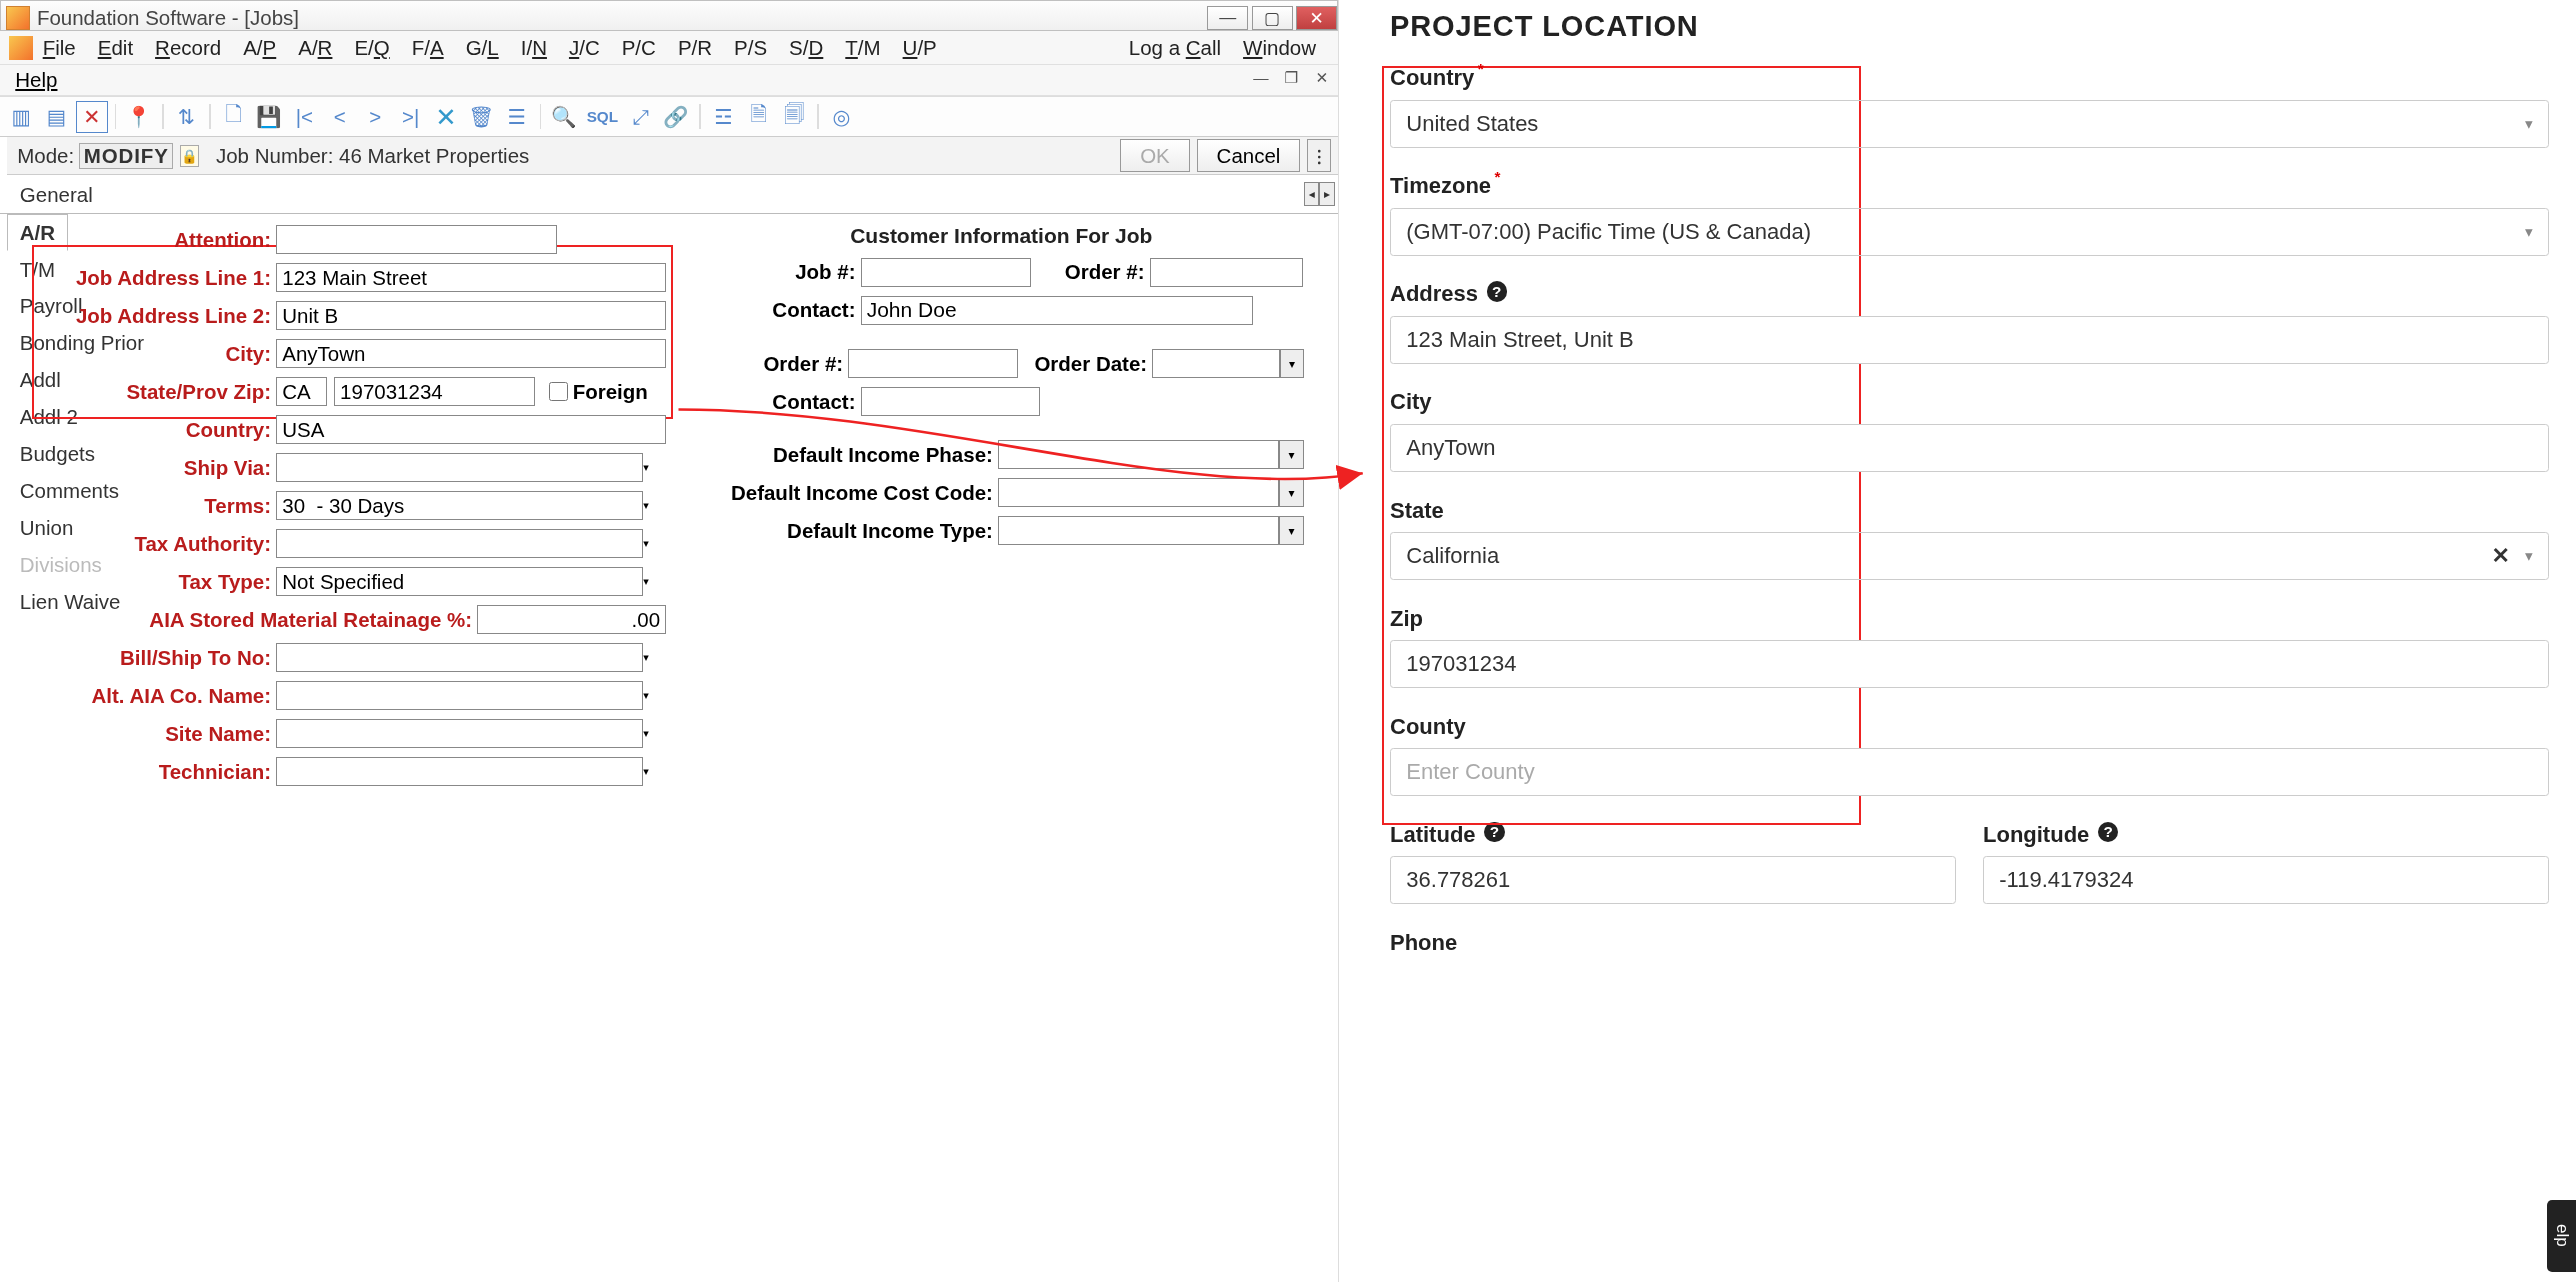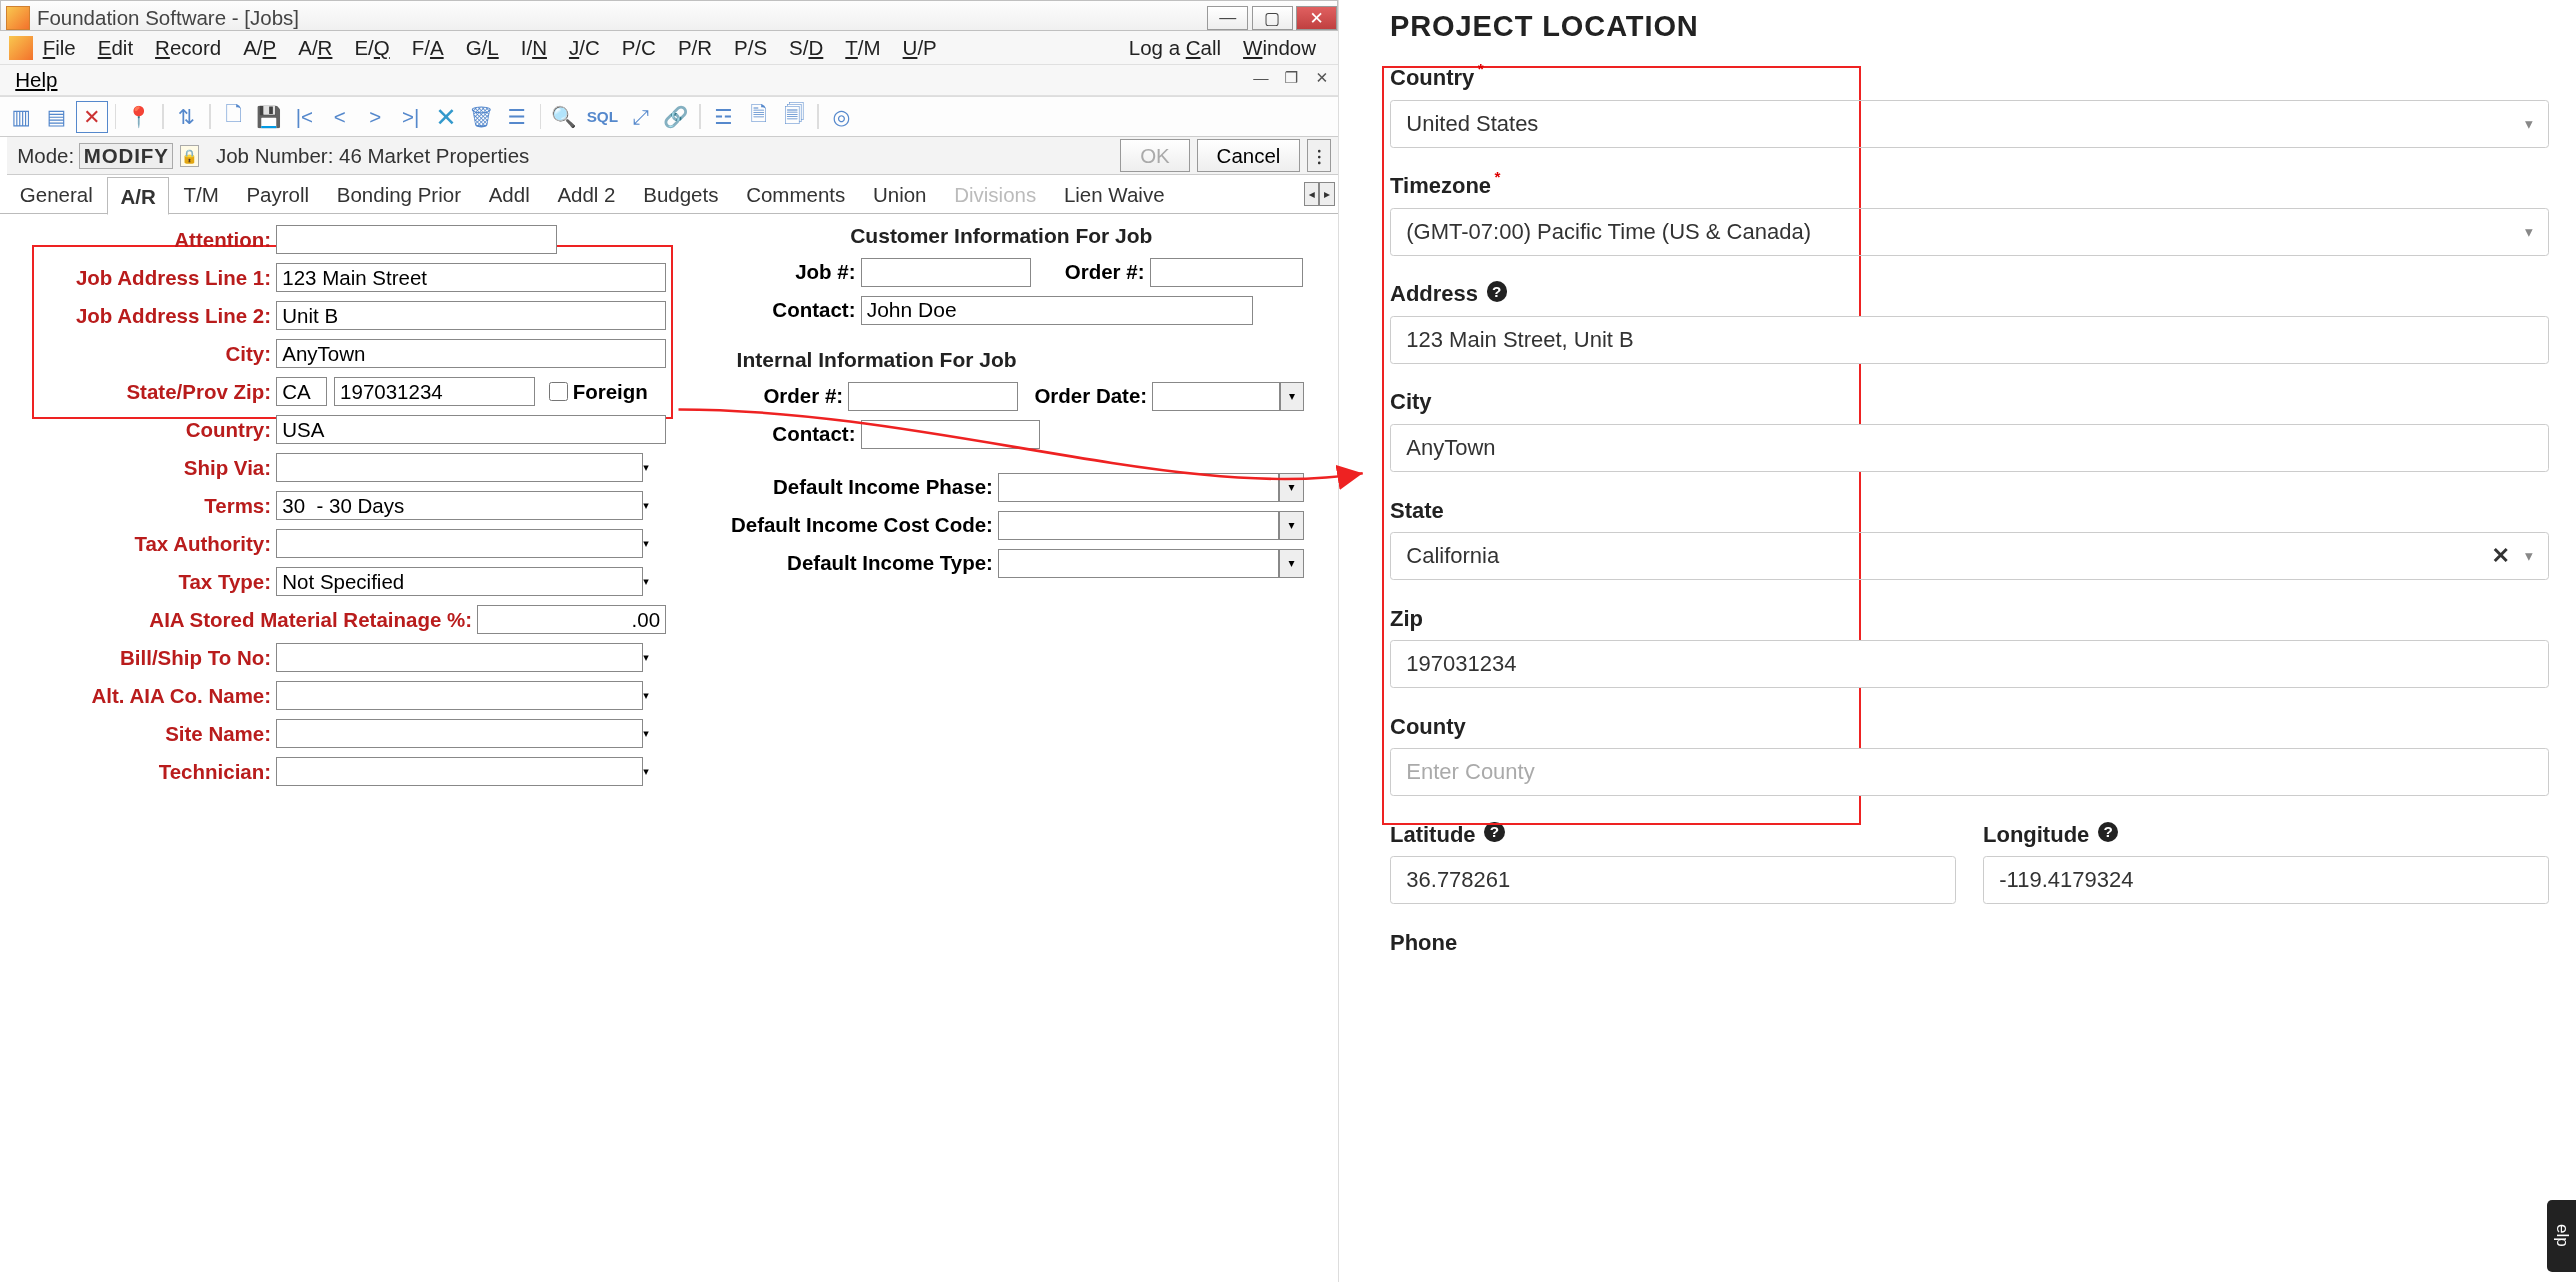--- a/index.html
+++ b/index.html
@@ -35,21 +35,21 @@
   .mode-row { height: 38px; background: #f3f3f3; border-bottom: 0.9px solid #ccc; display: flex; align-items: center; padding-left: 10.2px; font-size: 20.5px; color: #333; position: relative; margin-left: 7px; }
   .mode-row .mode-lbl { margin-right: 5.1px; }
   .mode-row .mode-val { font-weight: bold; letter-spacing: 0.9px; margin-right: 6.8px; border: 0.9px solid #aaa; padding: 0 3.4px; background: #eee; }
   .mode-row .lock { width: 19px; height: 22px; border: 0.9px solid #aaa; background: #fffbe6; margin-right: 17px; display: flex; align-items: center; justify-content: center; font-size: 13.6px; }
   .mode-row .info { color: #333; }
   .mode-row .actions { position: absolute; right: 6.8px; display: flex; gap: 6.8px; }
   .mode-row .btn { border: 0.9px solid #999; background: linear-gradient(#fff,#eee); padding: 3.4px 19px; font-size: 20.5px; cursor: pointer; }
   .mode-row .btn.disabled { color: #aaa; }
   .mode-row .ellip { border: 0.9px solid #999; background: #f0f0f0; width: 24px; display: flex; align-items: center; justify-content: center; cursor: pointer; }
   
-  .tabs-row { height: 39px; background: #fff; border-bottom: 1.7px solid #bbb; display: flex; align-items: center; padding-left: 6.8px; font-size: 20.5px; color: #333; position: relative; }
+  .tabs-row { height: 39px; background: #fff; border-bottom: 1.7px solid #bbb; display: flex; align-items: flex-start; padding-left: 6.8px; font-size: 20.5px; color: #333; position: relative; flex-direction: column; }
   .tab { padding: 6.8px 12px 5.1px 12px; border: 1.7px solid transparent; border-bottom: none; cursor: pointer; margin-right: 1.7px; }
   .tab.active { border-color: #bbb; border-bottom: 1.7px solid #fff; background: #fff; font-weight: bold; position: relative; top: 1.7px; }
   .tab.disabled { color: #bbb; }
   .tab-scroll { position: absolute; right: 3.4px; top: 6.8px; display: flex; }
   .tab-scroll-btn { width: 15.3px; height: 24px; border: 0.9px solid #888; background: #eee; font-size: 12px; display: flex; align-items: center; justify-content: center; cursor: pointer; }
   
   .form-body { padding-top: 6.8px; position: relative; }
   
   .red-box-left { position: absolute; border: 2.6px solid #e22; pointer-events: none; }
   
@@ -295,21 +295,20 @@
             <span class="rlabel">Job #:</span>
             <input class="rinput w200" value="" style="">
             <span class="rlabel" style="width:119px">Order #:</span>
             <input class="rinput w180" value="" style="">
           </div>
           <div class="rrow">
             <span class="rlabel">Contact:</span>
             <input class="rinput w460" value="John Doe" style="">
           </div>
           <div style="height:15.3px"></div>
-          <div class="section-head" style="text-align:left; padding-left:38px;">Internal Information For Job</div>
           <div class="rrow">
             <span class="rlabel">Order #:</span>
             <input class="rinput w200" value="" style="">
             <span class="rlabel" style="width:145px">Order Date:</span>
             <input class="rinput" style="width: 128px;" value="">
             <span class="dd">▾</span>
           </div>
           <div class="rrow">
             <span class="rlabel">Contact:</span>
             <input class="rinput" style="width: 179px;" value="">

